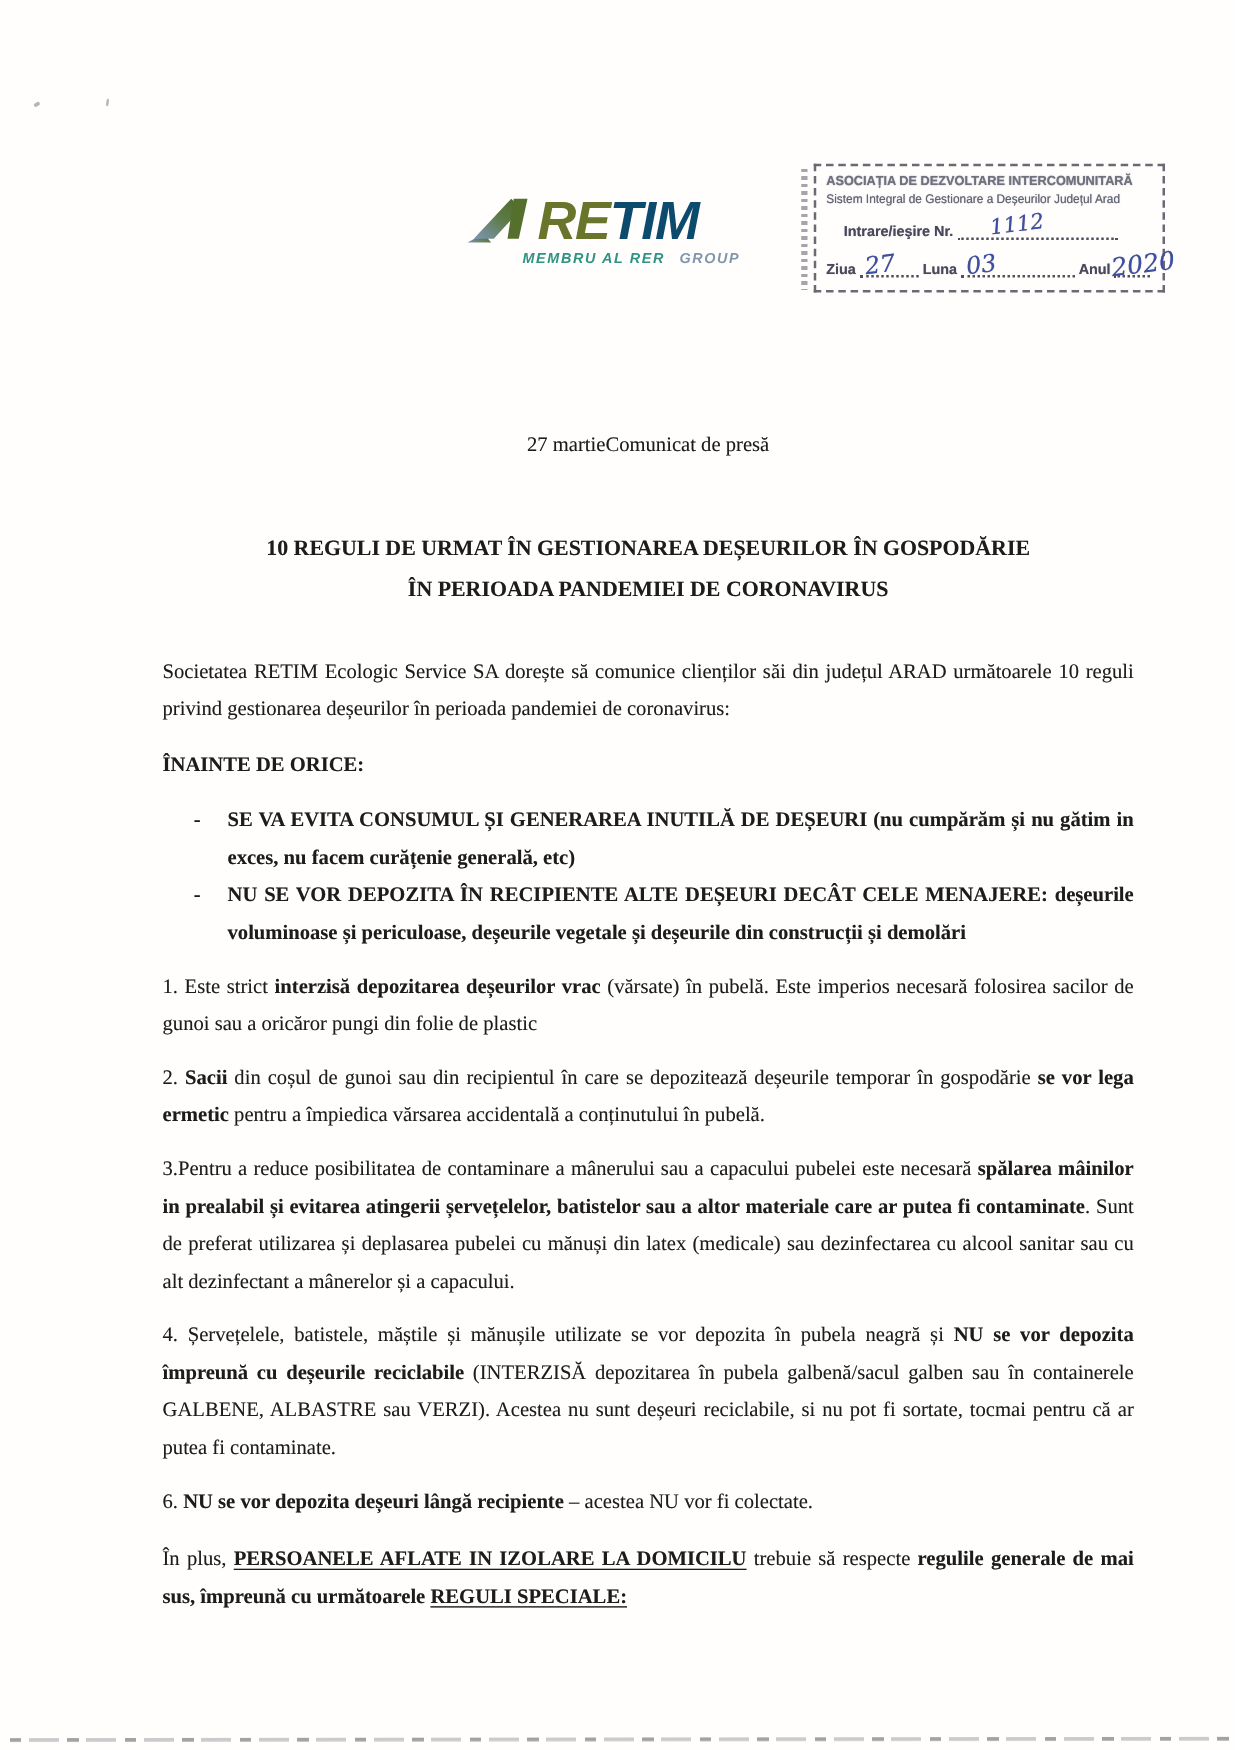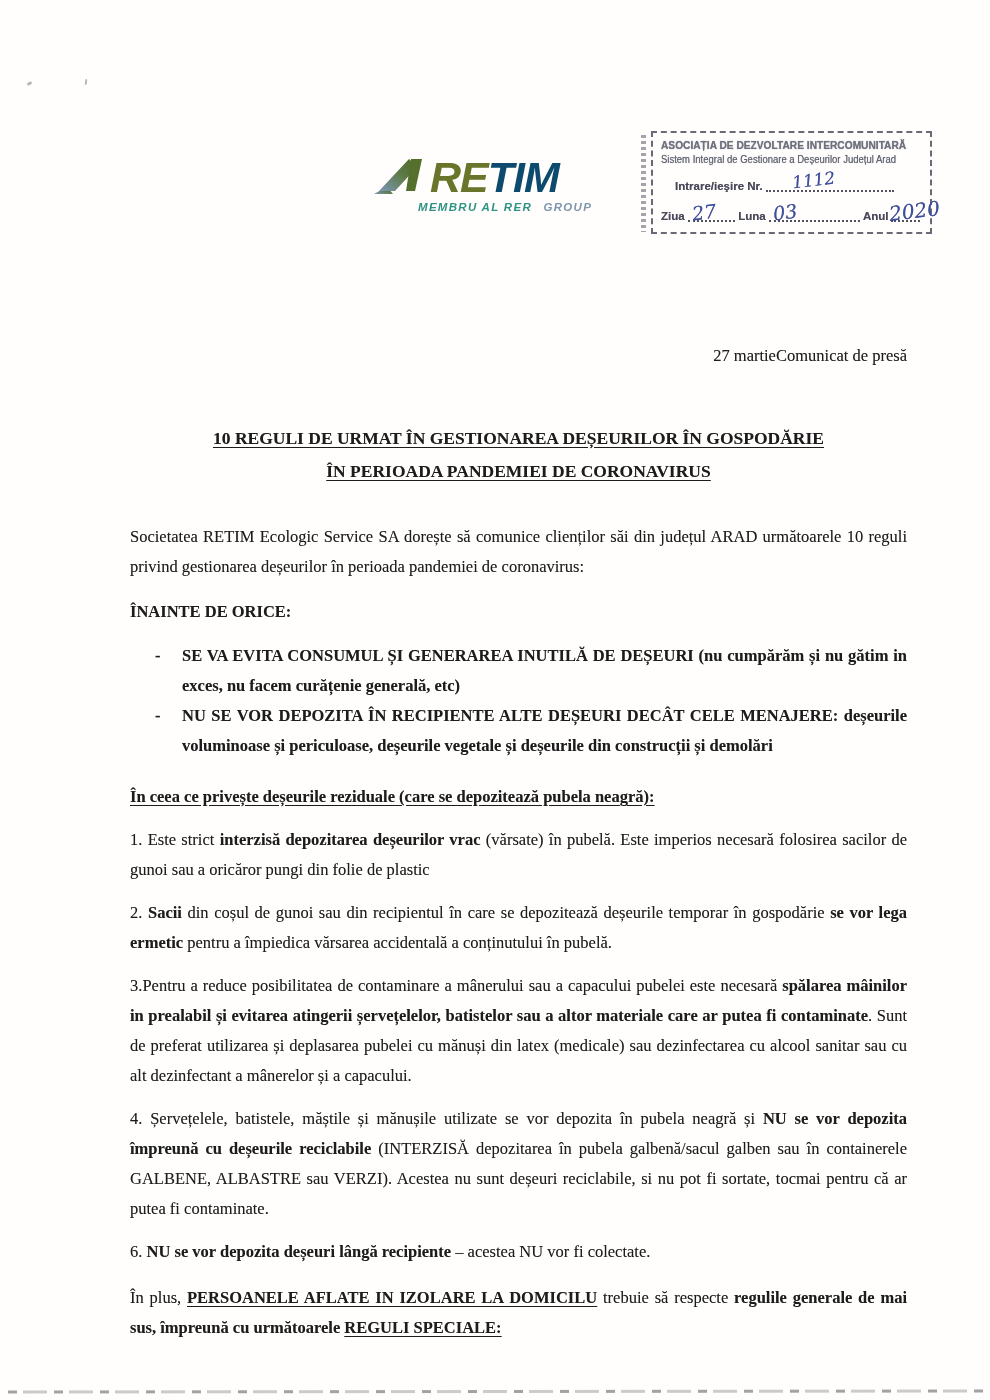--- a/index.html
+++ b/index.html
@@ -75,23 +75,23 @@
   }
   .dl-nr .ink { left:26px; bottom:0; font-size:17px; }
   .dl-year .ink { left:-2px; font-size:20px; }
 
   
   .content {
     position:absolute; left:130px; top:341px; width:777px;
     font-size:16.5px; line-height:30px;
     text-shadow:0 0 .5px rgba(35,35,35,.38);
   }
-  .meta-row { display:flex; justify-content:flex-end; }
+  .meta-row { display:flex; justify-content:center; }
   .title { margin-top:52px; text-align:center; font-weight:700; font-size:17.5px; }
-  .title-line { text-decoration:underline; text-underline-offset:3px; }
+  .title-line { text-underline-offset:3px; }
   .title-line + .title-line { margin-top:3px; }
   .para { margin:13px 0 0; text-align:justify; }
   .intro { margin-top:36px; }
   .heading { margin:15px 0 0; font-weight:700; }
   .u-heading { margin-top:21px; text-decoration:underline; text-underline-offset:3px; }
   .bullets { margin-top:14px; font-weight:700; }
   .bullet { display:flex; text-align:justify; }
   .dash { flex:none; width:27px; padding-left:25px; }
   .bullet-text { flex:1; }
   .closing { margin-top:16px; }
@@ -174,21 +174,20 @@
       <div class="bullet">
         <span class="dash">-</span>
         <span class="bullet-text">SE VA EVITA CONSUMUL ȘI GENERAREA INUTILĂ DE DEȘEURI (nu cumpărăm și nu gătim in exces, nu facem curățenie generală, etc)</span>
       </div>
       <div class="bullet">
         <span class="dash">-</span>
         <span class="bullet-text">NU SE VOR DEPOZITA ÎN RECIPIENTE ALTE DEȘEURI DECÂT CELE MENAJERE: deșeurile voluminoase și periculoase, deșeurile vegetale și deșeurile din construcții și demolări</span>
       </div>
     </div>
 
-    <p class="heading u-heading">În ceea ce privește deșeurile reziduale (care se depozitează pubela neagră):</p>
 
     <p class="para"><span>1. Este strict </span><span class="b">interzisă depozitarea deșeurilor vrac</span><span> (vărsate) în pubelă. Este imperios necesară folosirea sacilor de gunoi sau a oricăror pungi din folie de plastic</span></p>
     <p class="para"><span>2. </span><span class="b">Sacii</span><span> din coșul de gunoi sau din recipientul în care se depozitează deșeurile temporar în gospodărie </span><span class="b">se vor lega ermetic</span><span> pentru a împiedica vărsarea accidentală a conținutului în pubelă.</span></p>
     <p class="para"><span>3.Pentru a reduce posibilitatea de contaminare a mânerului sau a capacului pubelei este necesară </span><span class="b">spălarea mâinilor in prealabil și evitarea atingerii șervețelelor, batistelor sau a altor materiale care ar putea fi contaminate</span><span>. Sunt de preferat utilizarea și deplasarea pubelei cu mănuși din latex (medicale) sau dezinfectarea cu alcool sanitar sau cu alt dezinfectant a mânerelor și a capacului.</span></p>
     <p class="para"><span>4. Șervețelele, batistele, măștile și mănușile utilizate se vor depozita în pubela neagră și </span><span class="b">NU se vor depozita împreună cu deșeurile reciclabile</span><span> (INTERZISĂ depozitarea în pubela galbenă/sacul galben sau în containerele GALBENE, ALBASTRE sau VERZI). Acestea nu sunt deșeuri reciclabile, si nu pot fi sortate, tocmai pentru că ar putea fi contaminate.</span></p>
     <p class="para"><span>6. </span><span class="b">NU se vor depozita deșeuri lângă recipiente</span><span> – acestea NU vor fi colectate.</span></p>
 
     <p class="para closing"><span>În plus, </span><span class="b u">PERSOANELE AFLATE IN IZOLARE LA DOMICILU</span><span> trebuie să respecte </span><span class="b">regulile generale de mai sus, împreună cu următoarele </span><span class="b u">REGULI SPECIALE:</span></p>
   </div>
 

